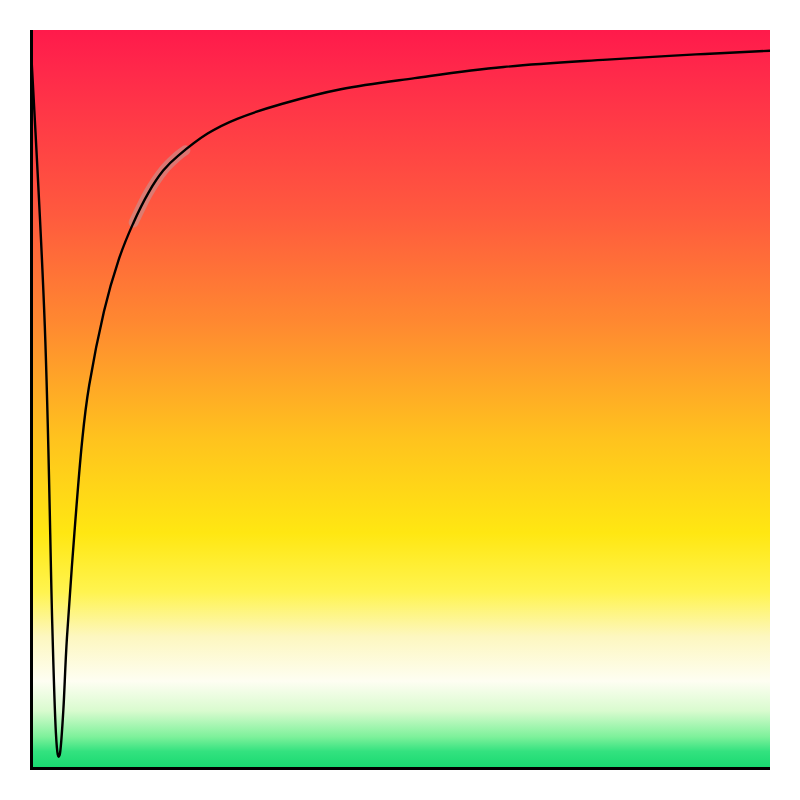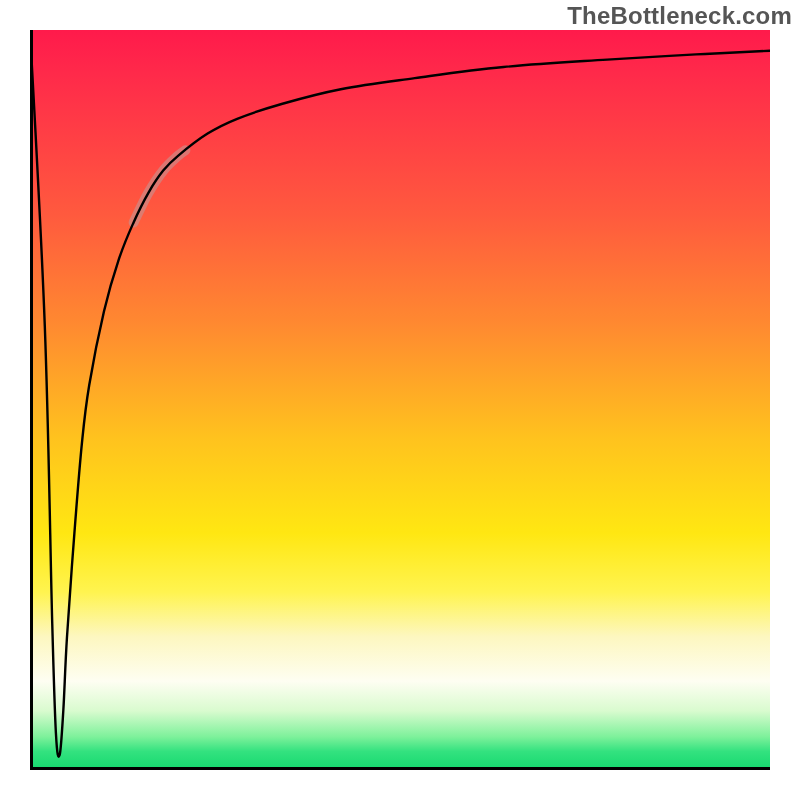--- a/index.html
+++ b/index.html
@@ -87,21 +87,20 @@
     stroke-width: 10;
     stroke-opacity: 0.65;
     stroke-linecap: round;
   }
 </style>
 </head>
 <body>
 
 <div class="chart-wrap">
 
-  <div class="watermark">TheBottleneck.com</div>
 
   <div class="plot-area">
     <div class="gradient-bg"></div>
 
     <svg class="curve" viewBox="0 0 740 740" preserveAspectRatio="none">
       <path class="hazy-seg" d="M 103.60 192.40 C 106.26 187.07, 113.07 172.12, 118.40 162.80 C 123.73 153.48, 127.87 147.26, 133.20 140.60 C 138.53 133.94, 144.00 129.46, 148.00 125.80 C 152.00 122.14, 154.07 121.25, 155.40 120.25"></path>
       <path class="main-curve" d="M 0.00 0.00 C 2.66 53.28, 10.80 189.44, 14.80 296.00 C 18.80 402.56, 20.20 518.74, 22.20 592.00 C 24.20 665.26, 24.57 679.02, 25.90 703.00 C 27.23 726.98, 28.27 729.20, 29.60 725.20 C 30.93 721.20, 31.97 702.11, 33.30 680.80 C 34.63 659.49, 35.00 638.77, 37.00 606.80 C 39.00 574.83, 41.74 537.83, 44.40 503.20 C 47.06 468.57, 49.14 441.04, 51.80 414.40 C 54.46 387.76, 55.20 379.18, 59.20 355.20 C 63.20 331.22, 68.67 303.84, 74.00 281.20 C 79.33 258.56, 83.47 245.38, 88.80 229.40 C 94.13 213.42, 98.27 204.39, 103.60 192.40 C 108.93 180.41, 113.07 172.12, 118.40 162.80 C 123.73 153.48, 127.87 147.26, 133.20 140.60 C 138.53 133.94, 140.01 132.46, 148.00 125.80 C 155.99 119.14, 166.94 110.26, 177.60 103.60 C 188.26 96.94, 193.88 94.13, 207.20 88.80 C 220.52 83.47, 232.95 79.33, 251.60 74.00 C 270.25 68.67, 286.82 63.86, 310.80 59.20 C 334.78 54.54, 355.50 52.10, 384.80 48.10 C 414.10 44.10, 438.97 40.33, 473.60 37.00 C 508.23 33.67, 542.57 31.86, 577.20 29.60 C 611.83 27.34, 636.70 26.02, 666.00 24.42 C 695.30 22.82, 726.68 21.39, 740.00 20.72"></path>
     </svg>
 
     <div class="axis-line axis-left"></div>

